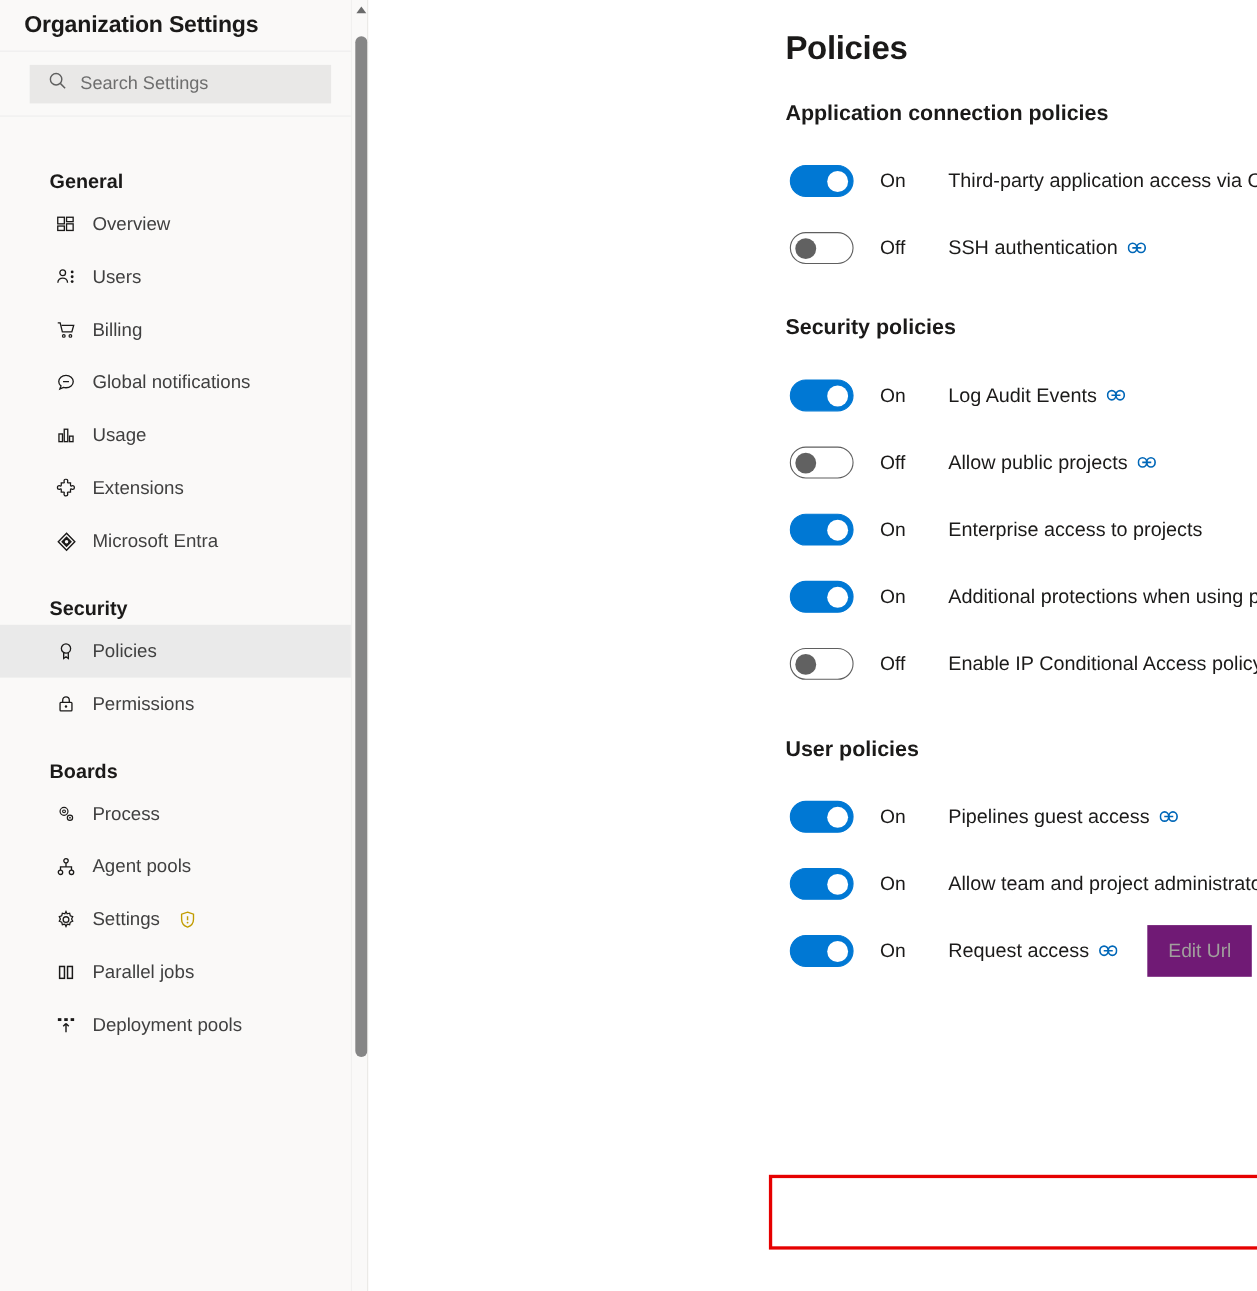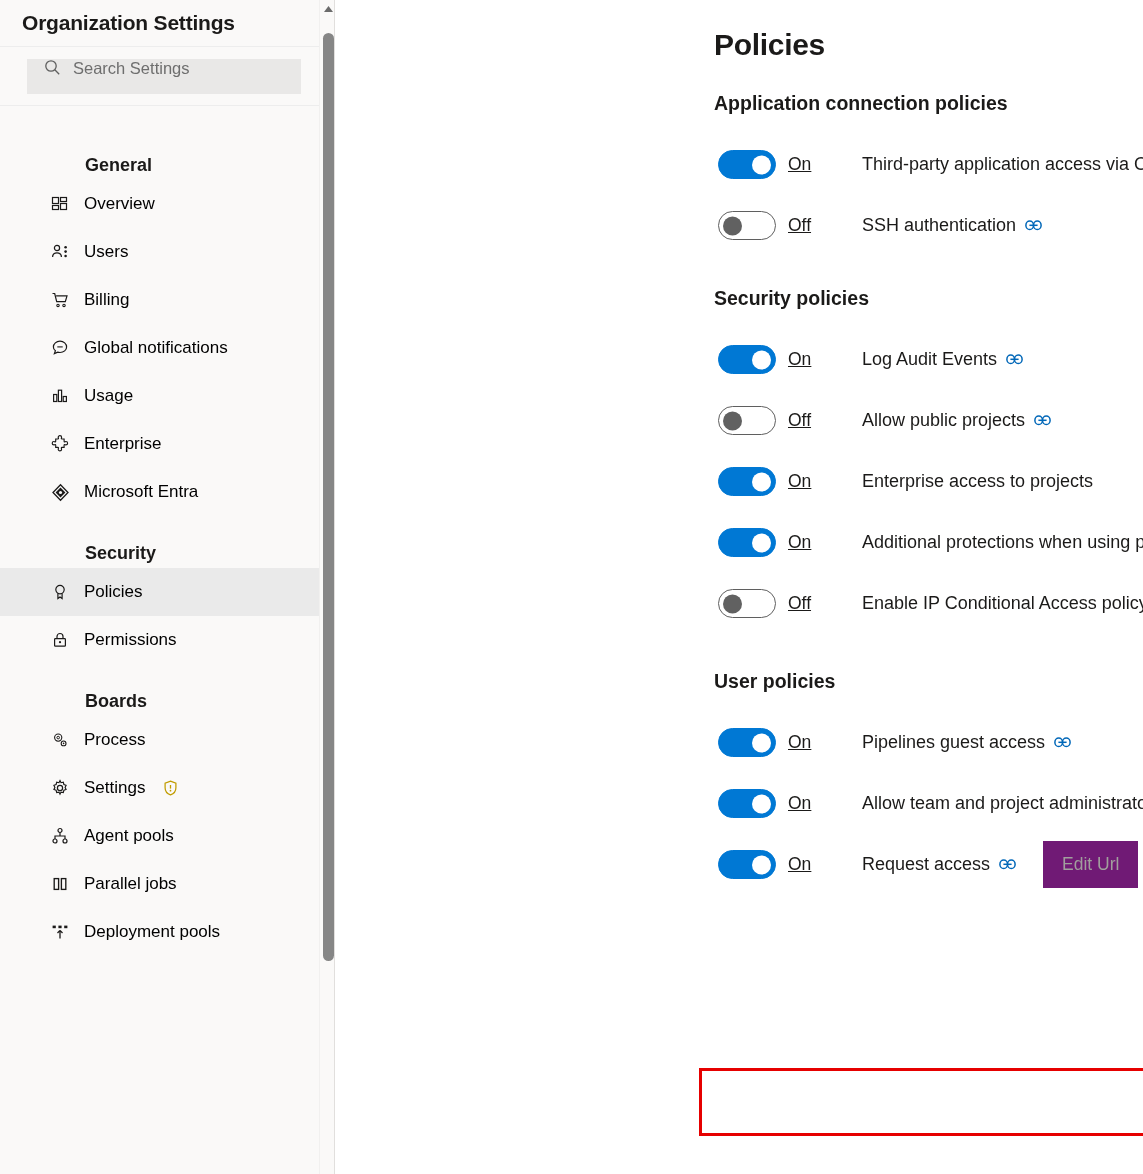--- a/index.html
+++ b/index.html
@@ -31,44 +31,44 @@
   }
   .search-wrap {
     height: 59px;
     display: flex; align-items: center;
     padding: 0 28px 0 27px;
     border-bottom: 1px solid #ededed;
   }
   .search-box {
     width: 274px; height: 35px;
     background: #e9e8e7;
-    display: flex; align-items: flex-start;
+    display: flex; align-items: center;
     padding-left: 17px;
     gap: 12px;
   }
   .search-box .mag { flex: 0 0 auto; display:block; }
   .search-ph { font-size: 16.5px; color: #6e6e6e; }
 
   .nav-scroll { padding-top: 0; }
   .group-head {
     font-size: 18px; font-weight: bold; color: #1b1a19;
     padding: 0 0 0 45px;
-    height: 52px; display: flex; align-items: flex-end; padding-bottom: 4px; margin-left: 40px;
+    height: 52px; display: flex; align-items: flex-end; padding-bottom: 4px;
   }
   .group-head.first { height: 74px; }
   .nav-item {
     height: 48px;
     display: flex; align-items: center;
     padding-left: 50px;
     gap: 14px;
     cursor: pointer;
   }
   .nav-item.selected { background: #eaeaea; }
   .nav-ico { width: 20px; height: 20px; flex: 0 0 20px; display:flex; align-items:center; justify-content:center; }
-  .nav-label { font-size: 17px; color: #000000; white-space: nowrap; }
+  .nav-label { font-size: 17px; color: #404040; white-space: nowrap; }
   .warn-ico { margin-left: 4px; display:flex; align-items:center; }
 
   
   #sb-track {
     position: absolute; top: 0; right: 0;
     width: 16px; height: 1174px;
     background: #faf9f8;
     border-left: 1px solid #f1f0ef;
   }
   #sb-up {
@@ -114,22 +114,21 @@
     margin-left: 4px;
   }
   .toggle.on { background: #0078d4; border: 1px solid #0078d4; }
   .toggle.off { background: #ffffff; border: 1px solid #5f5f5f; }
   .knob { position: absolute; top: 50%; transform: translateY(-50%); border-radius: 50%; }
   .toggle.on .knob { right: 4px; width: 19px; height: 19px; background: #ffffff; }
   .toggle.off .knob { left: 4px; width: 19px; height: 19px; background: #616161; }
   .state-label {
     font-size: 17.5px; color: #1b1a19;
     width: 86px; flex: 0 0 86px;
-    padding-left: 12px;
-    text-decoration: underline;
+    padding-left: 24px;
   }
   .policy-label {
     font-size: 18px; color: #1b1a19;
     white-space: nowrap;
     display: flex; align-items: center; gap: 9px;
   }
   .link-ico { display: inline-flex; align-items: center; }
   .edit-btn {
     margin-left: 18px;
     background: #701a75;
@@ -239,21 +238,21 @@
         </span>
         <span class="nav-label">Usage</span>
       </div>
 
       <div class="nav-item">
         <span class="nav-ico">
           <svg width="18" height="18" viewBox="0 0 18 18">
               <path d="M7.2 2.3a1.7 1.7 0 0 1 3.4 0c0 .5-.3.9-.3 1.2 0 .3.3.5.7.5h2.1v2.2c0 .4.2.7.5.7.4 0 .8-.4 1.3-.4a1.7 1.7 0 0 1 0 3.4c-.5 0-.9-.4-1.3-.4-.3 0-.5.3-.5.7v2.2h-2.1c-.4 0-.7.2-.7.6 0 .3.3.7.3 1.2a1.7 1.7 0 0 1-3.4 0c0-.5.3-.9.3-1.2 0-.4-.3-.6-.7-.6H4.7v-2.2c0-.4-.2-.7-.5-.7-.4 0-.8.4-1.3.4a1.7 1.7 0 0 1 0-3.4c.5 0 .9.4 1.3.4.3 0 .5-.3.5-.7V4h2.1c.4 0 .7-.2.7-.5 0-.3-.3-.7-.3-1.2z" fill="none" stroke="#1b1a19" stroke-width="1.15"></path>
             </svg>
         </span>
-        <span class="nav-label">Enterprise</span>
+        <span class="nav-label">Extensions</span>
       </div>
 
       <div class="nav-item">
         <span class="nav-ico">
           <svg width="19" height="19" viewBox="0 0 19 19">
               <path d="M9.5 1.8L17 9.5 9.5 17.2 2 9.5z" fill="none" stroke="#1b1a19" stroke-width="1.3"></path>
               <path d="M9.5 4.6L14.4 9.5 9.5 14.4 4.6 9.5z" fill="#1b1a19"></path>
               <circle cx="9.5" cy="9.5" r="1.6" fill="#faf9f8"></circle>
             </svg>
         </span>
@@ -290,48 +289,48 @@
           <svg width="18" height="18" viewBox="0 0 18 18">
               <circle cx="7.2" cy="6.6" r="3.6" fill="none" stroke="#1b1a19" stroke-width="1.1"></circle>
               <circle cx="7.2" cy="6.6" r="1.3" fill="none" stroke="#1b1a19" stroke-width="1"></circle>
               <circle cx="12.6" cy="12.4" r="2.4" fill="none" stroke="#1b1a19" stroke-width="1.1"></circle>
               <circle cx="12.6" cy="12.4" r="0.8" fill="#1b1a19"></circle>
             </svg>
         </span>
         <span class="nav-label">Process</span>
       </div>
 
+
+      <div class="nav-item">
+        <span class="nav-ico">
+          <svg width="18" height="18" viewBox="0 0 18 18">
+              <circle cx="9" cy="3.5" r="2" fill="none" stroke="#1b1a19" stroke-width="1.2"></circle>
+              <circle cx="4" cy="14" r="2" fill="none" stroke="#1b1a19" stroke-width="1.2"></circle>
+              <circle cx="14" cy="14" r="2" fill="none" stroke="#1b1a19" stroke-width="1.2"></circle>
+              <path d="M9 5.5v3.3M4 12V9h10v3" fill="none" stroke="#1b1a19" stroke-width="1.2"></path>
+            </svg>
+        </span>
+        <span class="nav-label">Agent pools</span>
+      </div>
 
       <div class="nav-item">
         <span class="nav-ico">
           <svg width="18" height="18" viewBox="0 0 18 18">
               <circle cx="9" cy="9" r="2.6" fill="none" stroke="#1b1a19" stroke-width="1.2"></circle>
               <path d="M9 1.6l1 2.1 2.3-.5.6 2.3 2.2.8-1 2.1 1 2.1-2.2.8-.6 2.3-2.3-.5-1 2.1-1-2.1-2.3.5-.6-2.3-2.2-.8 1-2.1-1-2.1 2.2-.8.6-2.3 2.3.5z" fill="none" stroke="#1b1a19" stroke-width="1.15"></path>
             </svg>
         </span>
         <span class="nav-label">Settings</span>
         <span class="warn-ico">
           <svg width="15" height="16" viewBox="0 0 15 16">
               <path d="M7.5 1.2l5.4 1.9v4.6c0 3.4-2.3 6.1-5.4 7.1C4.4 13.8 2.1 11.1 2.1 7.7V3.1z" fill="none" stroke="#c19c00" stroke-width="1.25"></path>
               <line x1="7.5" y1="5" x2="7.5" y2="8.6" stroke="#c19c00" stroke-width="1.3"></line>
               <circle cx="7.5" cy="10.7" r="0.85" fill="#c19c00"></circle>
             </svg>
         </span>
-      </div>
-
-      <div class="nav-item">
-        <span class="nav-ico">
-          <svg width="18" height="18" viewBox="0 0 18 18">
-              <circle cx="9" cy="3.5" r="2" fill="none" stroke="#1b1a19" stroke-width="1.2"></circle>
-              <circle cx="4" cy="14" r="2" fill="none" stroke="#1b1a19" stroke-width="1.2"></circle>
-              <circle cx="14" cy="14" r="2" fill="none" stroke="#1b1a19" stroke-width="1.2"></circle>
-              <path d="M9 5.5v3.3M4 12V9h10v3" fill="none" stroke="#1b1a19" stroke-width="1.2"></path>
-            </svg>
-        </span>
-        <span class="nav-label">Agent pools</span>
       </div>
 
       <div class="nav-item">
         <span class="nav-ico">
           <svg width="18" height="18" viewBox="0 0 18 18">
               <rect x="3.2" y="3.6" width="4.4" height="10.8" fill="none" stroke="#1b1a19" stroke-width="1.35"></rect>
               <rect x="10.4" y="3.6" width="4.4" height="10.8" fill="none" stroke="#1b1a19" stroke-width="1.35"></rect>
             </svg>
         </span>
         <span class="nav-label">Parallel jobs</span>

